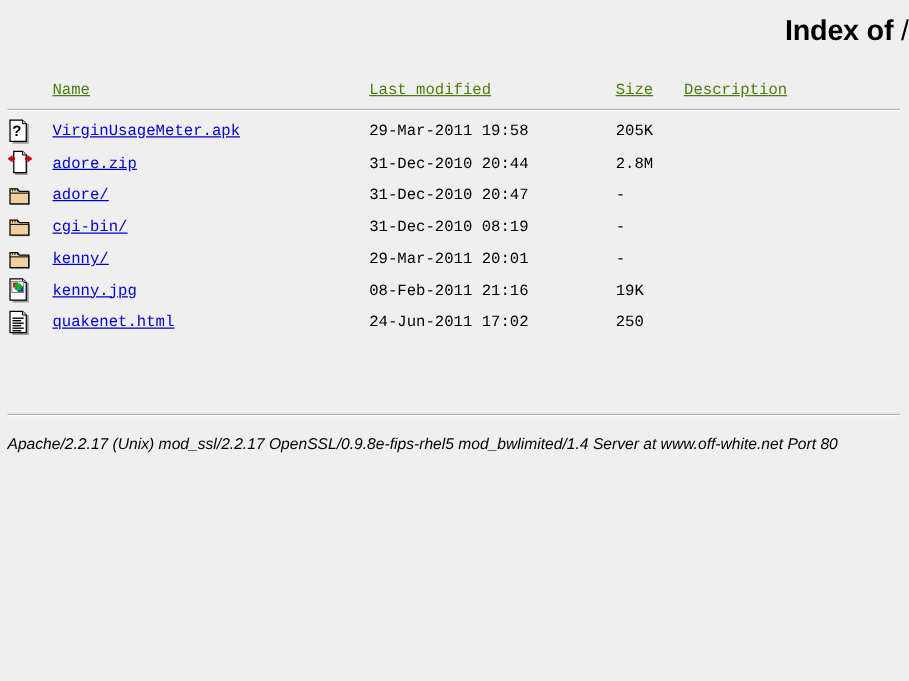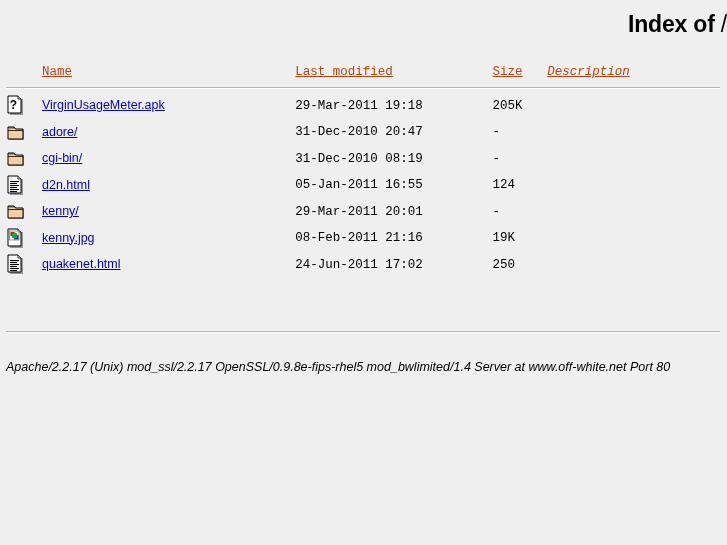--- a/index.html
+++ b/index.html
@@ -55,61 +55,61 @@
   
   .col-icon   { width: 25px;  }
   .col-name   { width: 176px; }
   .col-date   { width: 137px; }
   .col-size   { width: 38px;  }
   .col-desc   { width: 120px; }
 
   
   tr.hdr td { height: 20px; line-height: 20px; padding-bottom: 1px; }
   tr.hdr a {
-    color: #c2410c;
+    color: #4d7c0f;
     text-decoration: underline;
     font-family: "Liberation Mono", "DejaVu Sans Mono", monospace;
     font-size: 12.5px;
   }
   td.h-size { text-align: right; padding-right: 6px; }
-  td.h-desc { padding-left: 14px; font-style: italic; }
+  td.h-desc { padding-left: 14px; }
 
   tr.rule td { height: 10px; padding: 0; }
   hr.sep {
     border: none;
     border-top: 1px solid #b5b5b5;
     border-bottom: 1px solid #ffffff;
     height: 0;
     margin: 0;
     width: 714px;
   }
 
   tr.item td { height: 25.5px; line-height: 25.5px; }
   tr.item a.fname {
     color: #0000cc;
     text-decoration: underline;
-    font-family: Liberation Sans, sans-serif;
+    font-family: Liberation Mono, monospace;
     font-size: 12.5px;
   }
   td.c-date { padding-left: 0px; }
   td.c-size { text-align: right; padding-right: 5px; }
   td.c-desc { }
 
   .icon-cell { width: 25px; height: 25px; line-height: 0; }
   .icon {
     display: inline-block;
     width: 20px;
     height: 22px;
     vertical-align: middle;
   }
 
   .footer {
     position: absolute;
     left: 6px;
-    top: 360px;
+    top: 348px;
     font-family: "Liberation Sans", sans-serif;
     font-style: italic;
     font-size: 12.5px;
     color: #000;
     white-space: nowrap;
   }
   .bottom-rule {
     position: absolute;
     left: 6px;
     top: 331px;
@@ -149,22 +149,35 @@
           </td>
       </tr>
     <tr class="item">
           <td class="icon-cell"><svg viewBox="0 0 20 22" width="20" height="22" class="icon">
               <rect x="4" y="5" width="13" height="16" fill="#9a9a9a"></rect>
               <path d="M2 2 h10 l3 3 v14 H2 Z" fill="#ffffff" stroke="#000" stroke-width="1"></path>
               <path d="M12 2 v3 h3" fill="#d9d9d9" stroke="#000" stroke-width="0.8"></path>
               <text x="7.5" y="15" font-size="12" font-family="&quot;Liberation Sans&quot;, sans-serif" font-weight="bold" fill="#000" text-anchor="middle">?</text>
             </svg></td>
           <td class="c-name"><a href="#" class="fname">VirginUsageMeter.apk</a></td>
-          <td class="c-date">29-Mar-2011 19:18</td>
+          <td class="c-date">29-Mar-2011 19:58</td>
           <td class="c-size">205K</td>
+          <td class="c-desc"></td>
+        </tr>
+        <tr class="item">
+          <td class="icon-cell"><svg viewBox="0 0 20 22" width="20" height="22" class="icon">
+              <rect x="6" y="5" width="10" height="16" fill="#9a9a9a"></rect>
+              <path d="M5 2 h7 l3 3 v14 H5 Z" fill="#ffffff" stroke="#000" stroke-width="1"></path>
+              <path d="M12 2 v3 h3" fill="#d9d9d9" stroke="#000" stroke-width="0.8"></path>
+              <path d="M0 8 l4 -3 v2 h2 v2 h-2 v2 Z" fill="#cc0000"></path>
+              <path d="M20 8 l-4 -3 v2 h-2 v2 h2 v2 Z" fill="#cc0000"></path>
+            </svg></td>
+          <td class="c-name"><a href="#" class="fname">adore.zip</a></td>
+          <td class="c-date">31-Dec-2010 20:44</td>
+          <td class="c-size">2.8M</td>
           <td class="c-desc"></td>
         </tr>
         <tr class="item">
           <td class="icon-cell"><svg viewBox="0 0 20 22" width="20" height="22" class="icon">
               <path d="M3 7 h6 l1.5 2 H18 v10 H3 Z" fill="#9a9a9a"></path>
               <path d="M2 6 h6 l1.5 2 H17 v10 H2 Z" fill="#f2cfa0" stroke="#000" stroke-width="1"></path>
               <path d="M2 9.5 H17" stroke="#000" stroke-width="0.8" fill="none"></path>
               <path d="M4 6 v2 M6 6 v2 M8 6 v2" stroke="#000" stroke-width="0.6"></path>
             </svg></td>
           <td class="c-name"><a href="#" class="fname">adore/</a></td>
@@ -175,78 +188,61 @@
         <tr class="item">
           <td class="icon-cell"><svg viewBox="0 0 20 22" width="20" height="22" class="icon">
               <path d="M3 7 h6 l1.5 2 H18 v10 H3 Z" fill="#9a9a9a"></path>
               <path d="M2 6 h6 l1.5 2 H17 v10 H2 Z" fill="#f2cfa0" stroke="#000" stroke-width="1"></path>
               <path d="M2 9.5 H17" stroke="#000" stroke-width="0.8" fill="none"></path>
               <path d="M4 6 v2 M6 6 v2 M8 6 v2" stroke="#000" stroke-width="0.6"></path>
             </svg></td>
           <td class="c-name"><a href="#" class="fname">cgi-bin/</a></td>
           <td class="c-date">31-Dec-2010 08:19</td>
           <td class="c-size">-</td>
+          <td class="c-desc"></td>
+        </tr>
+        <tr class="item">
+          <td class="icon-cell"><svg viewBox="0 0 20 22" width="20" height="22" class="icon">
+              <path d="M3 7 h6 l1.5 2 H18 v10 H3 Z" fill="#9a9a9a"></path>
+              <path d="M2 6 h6 l1.5 2 H17 v10 H2 Z" fill="#f2cfa0" stroke="#000" stroke-width="1"></path>
+              <path d="M2 9.5 H17" stroke="#000" stroke-width="0.8" fill="none"></path>
+              <path d="M4 6 v2 M6 6 v2 M8 6 v2" stroke="#000" stroke-width="0.6"></path>
+            </svg></td>
+          <td class="c-name"><a href="#" class="fname">kenny/</a></td>
+          <td class="c-date">29-Mar-2011 20:01</td>
+          <td class="c-size">-</td>
+          <td class="c-desc"></td>
+        </tr>
+        <tr class="item">
+          <td class="icon-cell"><svg viewBox="0 0 20 22" width="20" height="22" class="icon">
+              <rect x="4" y="5" width="13" height="16" fill="#9a9a9a"></rect>
+              <path d="M2 2 h10 l3 3 v14 H2 Z" fill="#ffffff" stroke="#000" stroke-width="1"></path>
+              <path d="M12 2 v3 h3" fill="#d9d9d9" stroke="#000" stroke-width="0.8"></path>
+              <rect x="3.5" y="4" width="9.5" height="9" fill="#ffffff" stroke="#555" stroke-width="0.6"></rect>
+              <rect x="4.5" y="5" width="4" height="4" fill="#cc1111"></rect>
+              <rect x="8" y="8" width="4.5" height="4.5" fill="#1133bb"></rect>
+              <circle cx="8.5" cy="8.5" r="3" fill="#11aa33"></circle>
+            </svg></td>
+          <td class="c-name"><a href="#" class="fname">kenny.jpg</a></td>
+          <td class="c-date">08-Feb-2011 21:16</td>
+          <td class="c-size">19K</td>
           <td class="c-desc"></td>
         </tr>
         <tr class="item">
           <td class="icon-cell"><svg viewBox="0 0 20 22" width="20" height="22" class="icon">
               <rect x="4" y="5" width="13" height="16" fill="#9a9a9a"></rect>
               <path d="M2 2 h10 l3 3 v14 H2 Z" fill="#ffffff" stroke="#000" stroke-width="1"></path>
               <path d="M12 2 v3 h3" fill="#d9d9d9" stroke="#000" stroke-width="0.8"></path>
               <rect x="4" y="7" width="9" height="1.1" fill="#000"></rect>
               <rect x="4" y="9" width="7" height="1.1" fill="#000"></rect>
               <rect x="4" y="11" width="9" height="1.1" fill="#000"></rect>
               <rect x="4" y="13" width="7" height="1.1" fill="#000"></rect>
               <rect x="4" y="15" width="9" height="1.1" fill="#000"></rect>
               <rect x="4" y="17" width="7" height="1.1" fill="#000"></rect>
             </svg></td>
-          <td class="c-name"><a href="#" class="fname">d2n.html</a></td>
-          <td class="c-date">05-Jan-2011 16:55</td>
-          <td class="c-size">124</td>
-          <td class="c-desc"></td>
-        </tr>
-        <tr class="item">
-          <td class="icon-cell"><svg viewBox="0 0 20 22" width="20" height="22" class="icon">
-              <path d="M3 7 h6 l1.5 2 H18 v10 H3 Z" fill="#9a9a9a"></path>
-              <path d="M2 6 h6 l1.5 2 H17 v10 H2 Z" fill="#f2cfa0" stroke="#000" stroke-width="1"></path>
-              <path d="M2 9.5 H17" stroke="#000" stroke-width="0.8" fill="none"></path>
-              <path d="M4 6 v2 M6 6 v2 M8 6 v2" stroke="#000" stroke-width="0.6"></path>
-            </svg></td>
-          <td class="c-name"><a href="#" class="fname">kenny/</a></td>
-          <td class="c-date">29-Mar-2011 20:01</td>
-          <td class="c-size">-</td>
-          <td class="c-desc"></td>
-        </tr>
-        <tr class="item">
-          <td class="icon-cell"><svg viewBox="0 0 20 22" width="20" height="22" class="icon">
-              <rect x="4" y="5" width="13" height="16" fill="#9a9a9a"></rect>
-              <path d="M2 2 h10 l3 3 v14 H2 Z" fill="#ffffff" stroke="#000" stroke-width="1"></path>
-              <path d="M12 2 v3 h3" fill="#d9d9d9" stroke="#000" stroke-width="0.8"></path>
-              <rect x="3.5" y="4" width="9.5" height="9" fill="#ffffff" stroke="#555" stroke-width="0.6"></rect>
-              <rect x="4.5" y="5" width="4" height="4" fill="#cc1111"></rect>
-              <rect x="8" y="8" width="4.5" height="4.5" fill="#1133bb"></rect>
-              <circle cx="8.5" cy="8.5" r="3" fill="#11aa33"></circle>
-            </svg></td>
-          <td class="c-name"><a href="#" class="fname">kenny.jpg</a></td>
-          <td class="c-date">08-Feb-2011 21:16</td>
-          <td class="c-size">19K</td>
-          <td class="c-desc"></td>
-        </tr>
-        <tr class="item">
-          <td class="icon-cell"><svg viewBox="0 0 20 22" width="20" height="22" class="icon">
-              <rect x="4" y="5" width="13" height="16" fill="#9a9a9a"></rect>
-              <path d="M2 2 h10 l3 3 v14 H2 Z" fill="#ffffff" stroke="#000" stroke-width="1"></path>
-              <path d="M12 2 v3 h3" fill="#d9d9d9" stroke="#000" stroke-width="0.8"></path>
-              <rect x="4" y="7" width="9" height="1.1" fill="#000"></rect>
-              <rect x="4" y="9" width="7" height="1.1" fill="#000"></rect>
-              <rect x="4" y="11" width="9" height="1.1" fill="#000"></rect>
-              <rect x="4" y="13" width="7" height="1.1" fill="#000"></rect>
-              <rect x="4" y="15" width="9" height="1.1" fill="#000"></rect>
-              <rect x="4" y="17" width="7" height="1.1" fill="#000"></rect>
-            </svg></td>
           <td class="c-name"><a href="#" class="fname">quakenet.html</a></td>
           <td class="c-date">24-Jun-2011 17:02</td>
           <td class="c-size">250</td>
           <td class="c-desc"></td>
         </tr>
       </tbody>
   </table>
 </div>
 
 <hr class="bottom-rule">

